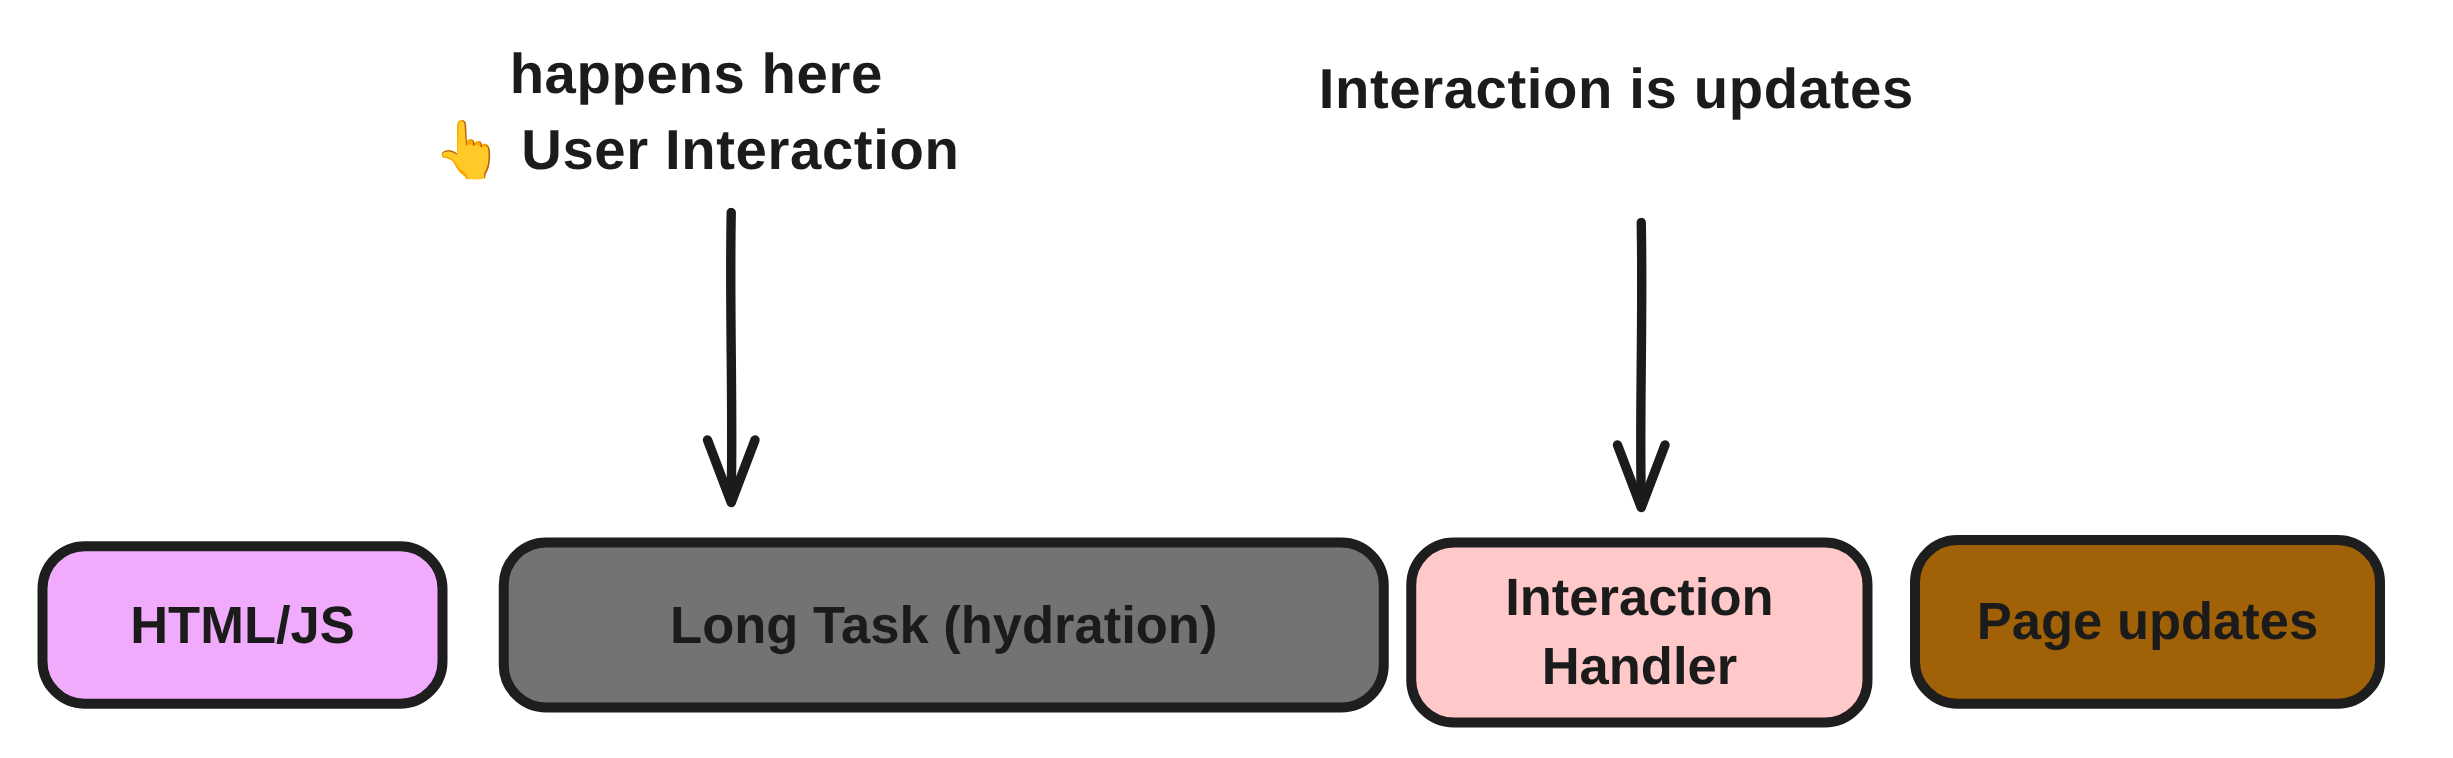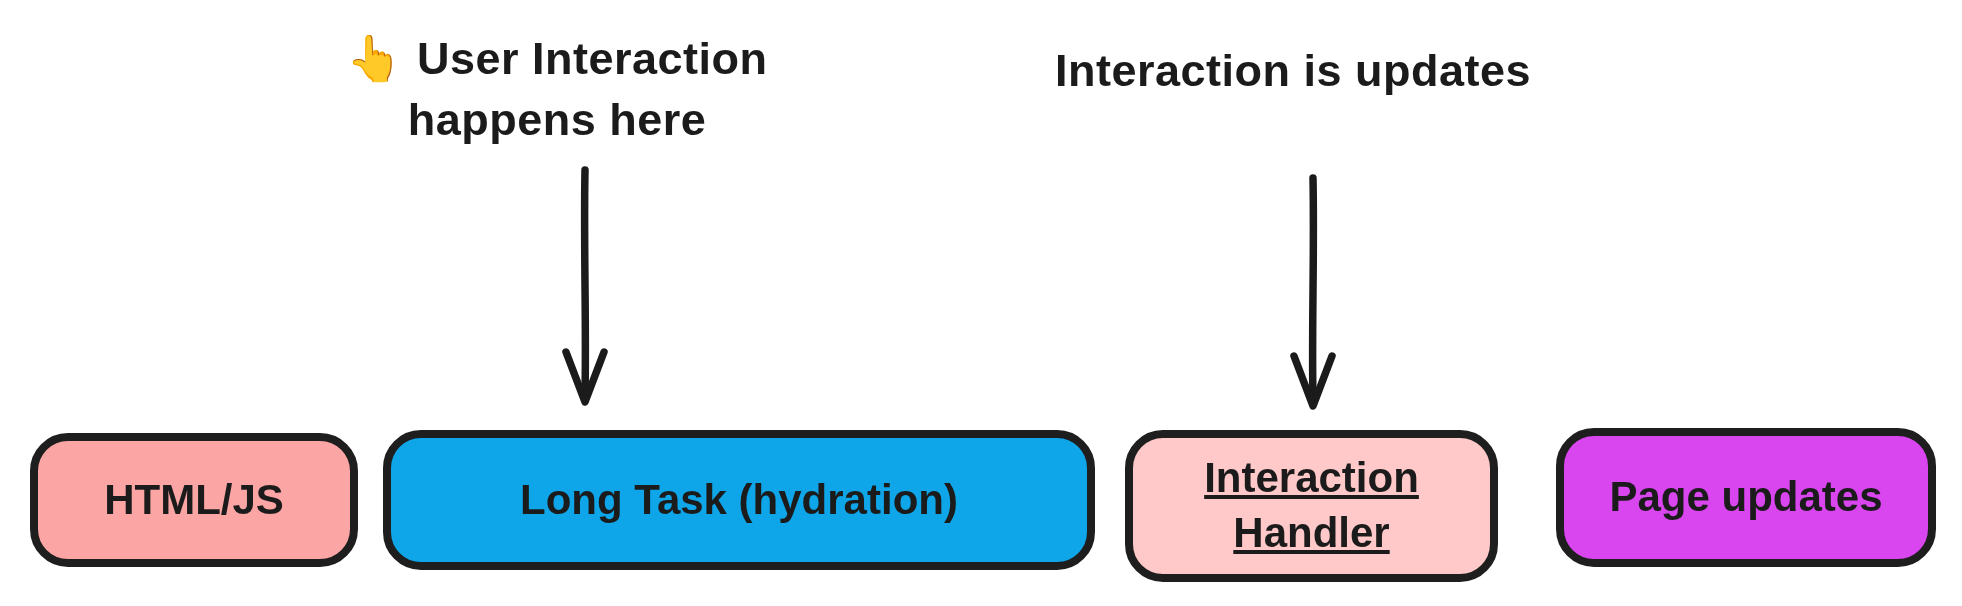--- a/index.html
+++ b/index.html
@@ -63,49 +63,49 @@
   .box-2 { left: 383px;  top: 430px; width: 712px; height: 140px; }
   .box-3 { left: 1125px; top: 430px; width: 373px; height: 152px; }
   .box-4 { left: 1528px; top: 428px; width: 380px; height: 139px; }
 </style>
 </head>
 <body>
 
 <div class="stage">
 
   <div class="annotation annotation-1">
+    <div class="ann-line">happens here</div>
     <div class="ann-line">
       <span class="emoji">👆</span><span>User Interaction</span>
     </div>
-    <div class="ann-line">happens here</div>
   </div>
 
   <div class="annotation annotation-2">
     <div class="ann-line">Interaction is updates</div>
   </div>
 
   <svg class="arrow arrow-1" width="58" height="242" viewBox="0 0 58 242" aria-hidden="true">
     <path d="M29 4 C 27.5 80 30.5 160 29 228"></path>
     <path d="M10 186 L29 236 L48 186"></path>
   </svg>
 
   <svg class="arrow arrow-2" width="58" height="238" viewBox="0 0 58 238" aria-hidden="true">
     <path d="M29 4 C 30.5 80 27.5 160 29 224"></path>
     <path d="M10 182 L29 232 L48 182"></path>
   </svg>
 
-  <div class="box box-1" style="background-color: #fca5a5;">
+  <div class="box box-1" style="background-color: #f0abfc;">
     <span>HTML/JS</span>
   </div>
 
-  <div class="box box-2" style="background-color: #0ea5e9;">
+  <div class="box box-2" style="background-color: #737373; margin-left: 16px;">
     <span>Long Task (hydration)</span>
   </div>
 
-  <div class="box box-3" style="background-color: rgb(255, 201, 201); text-decoration: underline;">
+  <div class="box box-3" style="background-color: rgb(255, 201, 201);">
     <span>Interaction Handler</span>
   </div>
 
-  <div class="box box-4" style="background-color: #d946ef; margin-left: 28px;">
+  <div class="box box-4" style="background-color: #a16207;">
     <span>Page updates</span>
   </div>
 
 </div>
 
 </body></html>

